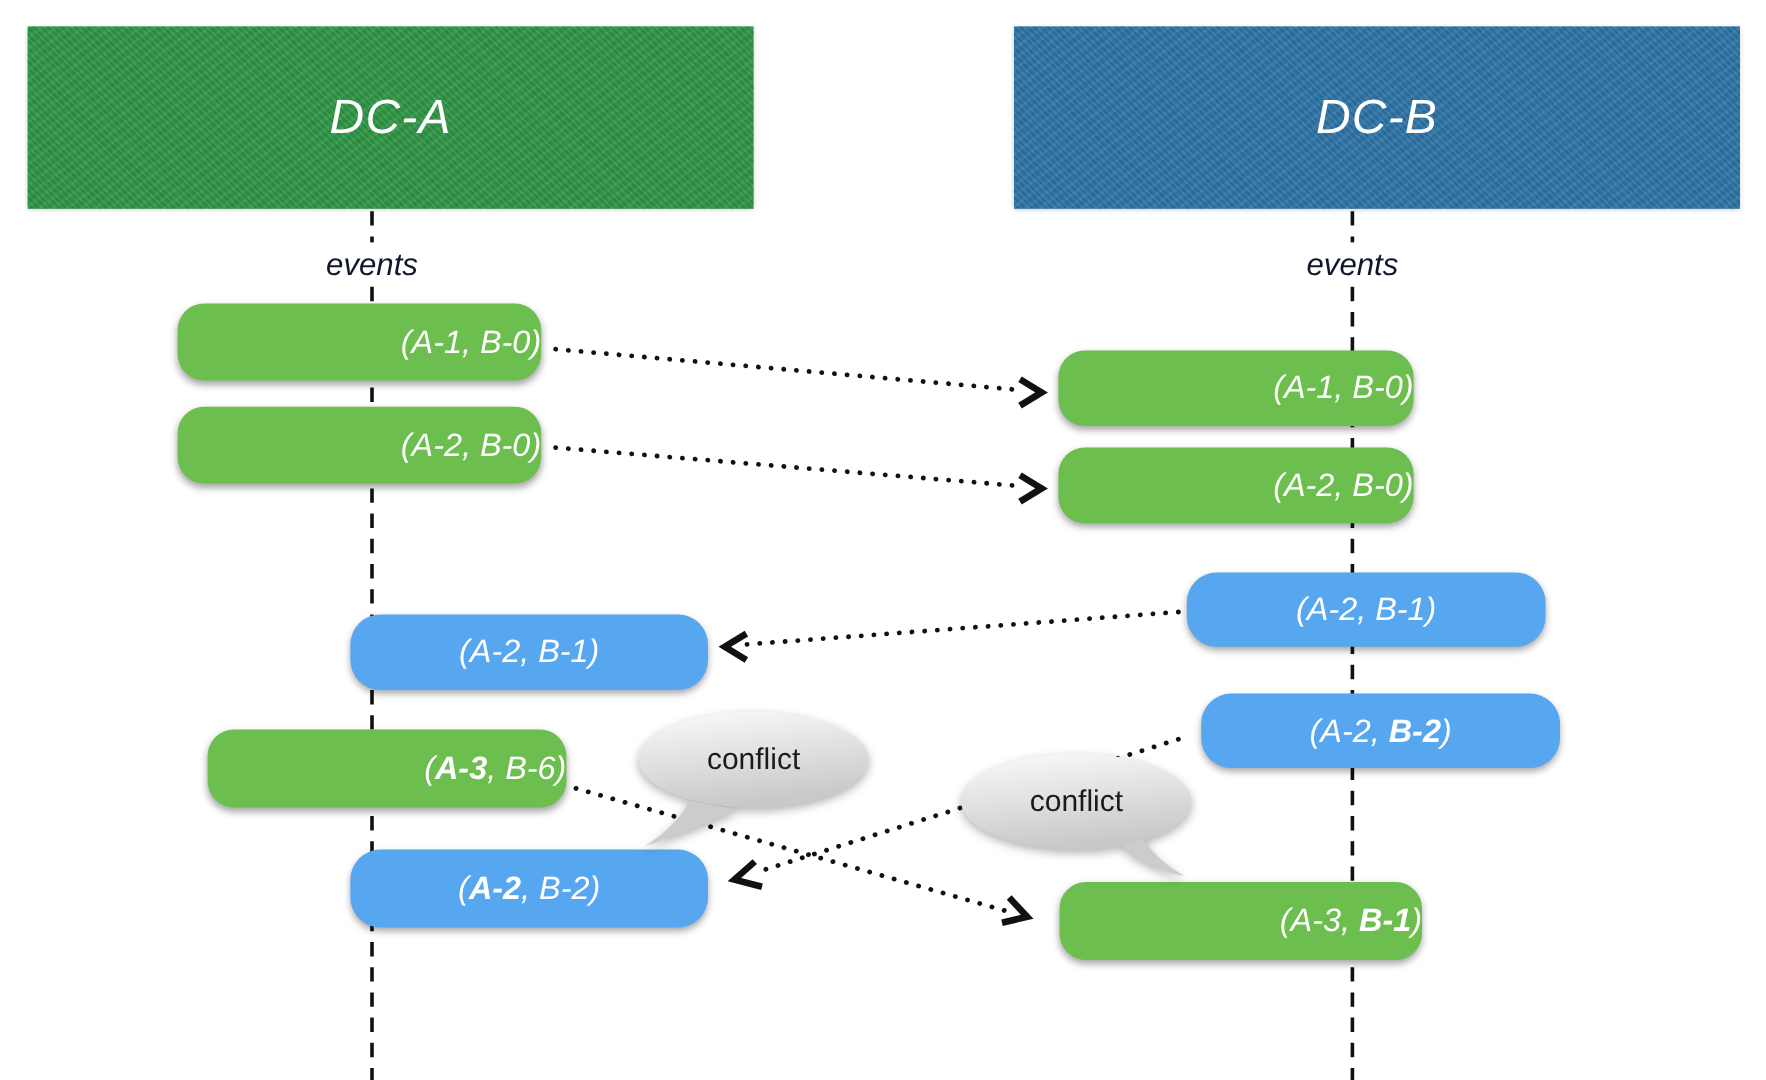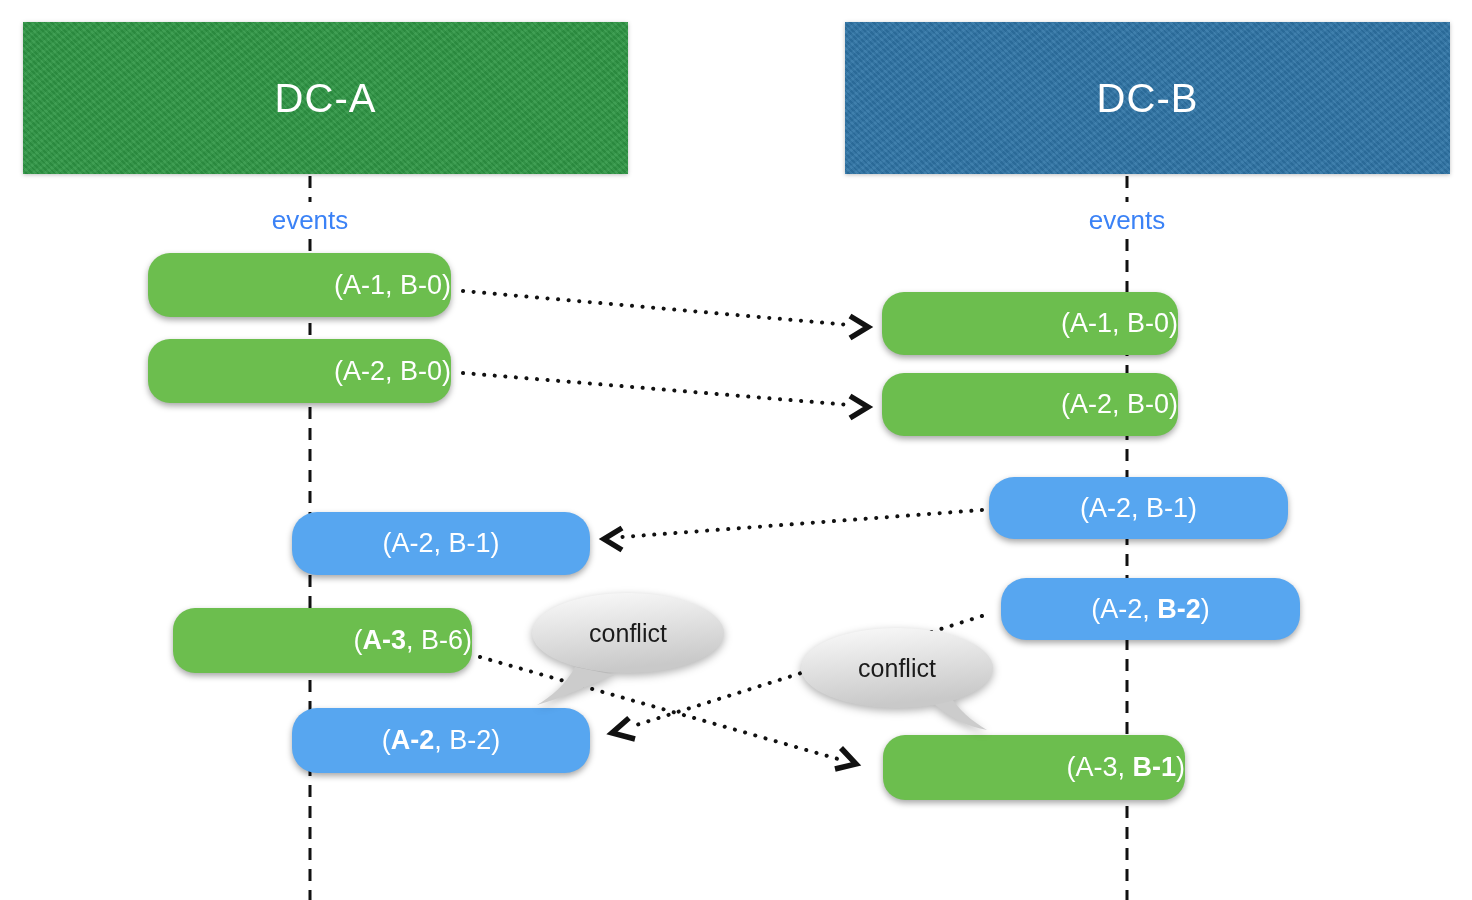--- a/index.html
+++ b/index.html
@@ -5,38 +5,38 @@
   html,body{margin:0;padding:0;background:#ffffff;}
   #stage{
     position:relative;
     width:1472px;height:900px;
     overflow:hidden;
     background:#ffffff;
     font-family:"Liberation Sans","DejaVu Sans",sans-serif;
   }
   
   #lines-layer{position:absolute;left:0;top:0;z-index:1;}
-  .dc-header,.pill,.events-label{position:absolute;z-index:2;}
+  .dc-header,.pill,.events-label{position:absolute;z-index:2;font-style:italic;}
   .bubble{position:absolute;z-index:3;}
   
   .dc-header{
     display:flex;align-items:center;justify-content:center;
     color:#ffffff;font-size:40px;font-weight:400;letter-spacing:1px;
     box-shadow:0 1px 4px rgba(0,0,0,0.25);
     background-image:
       repeating-linear-gradient(45deg, rgba(255,255,255,0.05) 0 2px, rgba(0,0,0,0.05) 2px 4px),
       repeating-linear-gradient(-37deg, rgba(255,255,255,0.04) 0 3px, rgba(0,0,0,0.04) 3px 7px);
   }
   #dc-a{left:23px;top:22px;width:605px;height:152px;background-color:var(--header-green,#2e9644);}
   #dc-b{left:845px;top:22px;width:605px;height:152px;background-color:var(--header-blue,#2e74a6);}
   
   .events-label{
     width:120px;height:36px;
     display:flex;align-items:center;justify-content:center;
-    background:#ffffff;color:#3b82f6;font-size:26px;
+    background:#ffffff;color:#0f172a;font-size:26px;
   }
   #events-a{left:250px;top:202px;}
   #events-b{left:1067px;top:202px;}
   
   .pill{
     display:flex;align-items:center;justify-content:center;
     color:#ffffff;font-size:27px;white-space:pre;
     border-radius:22px;
     box-shadow:0 3px 6px rgba(0,0,0,0.35);
   }

